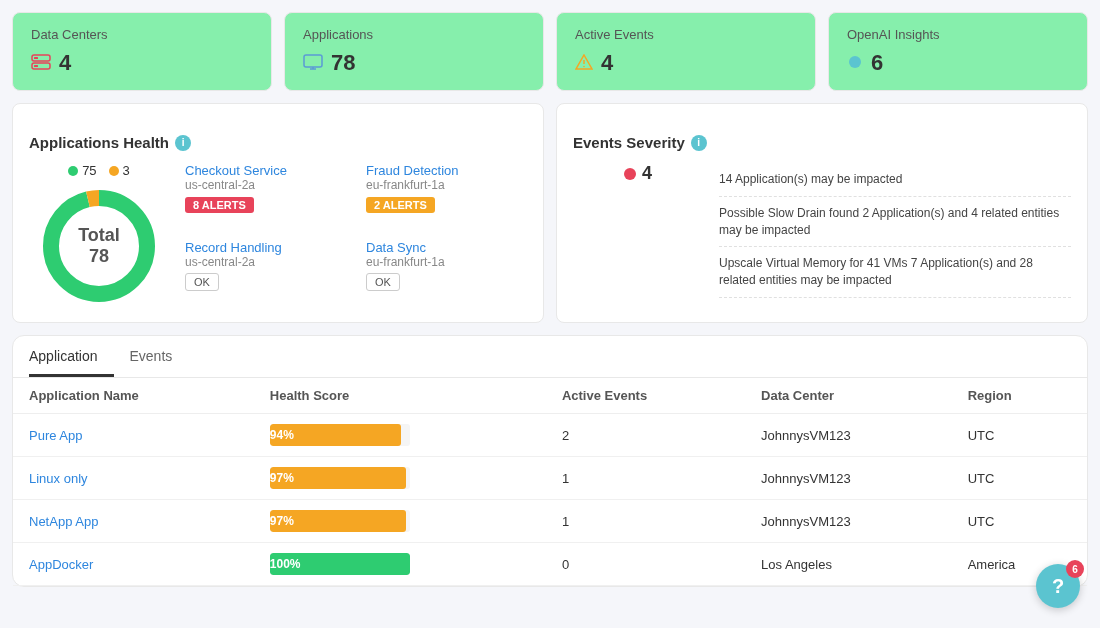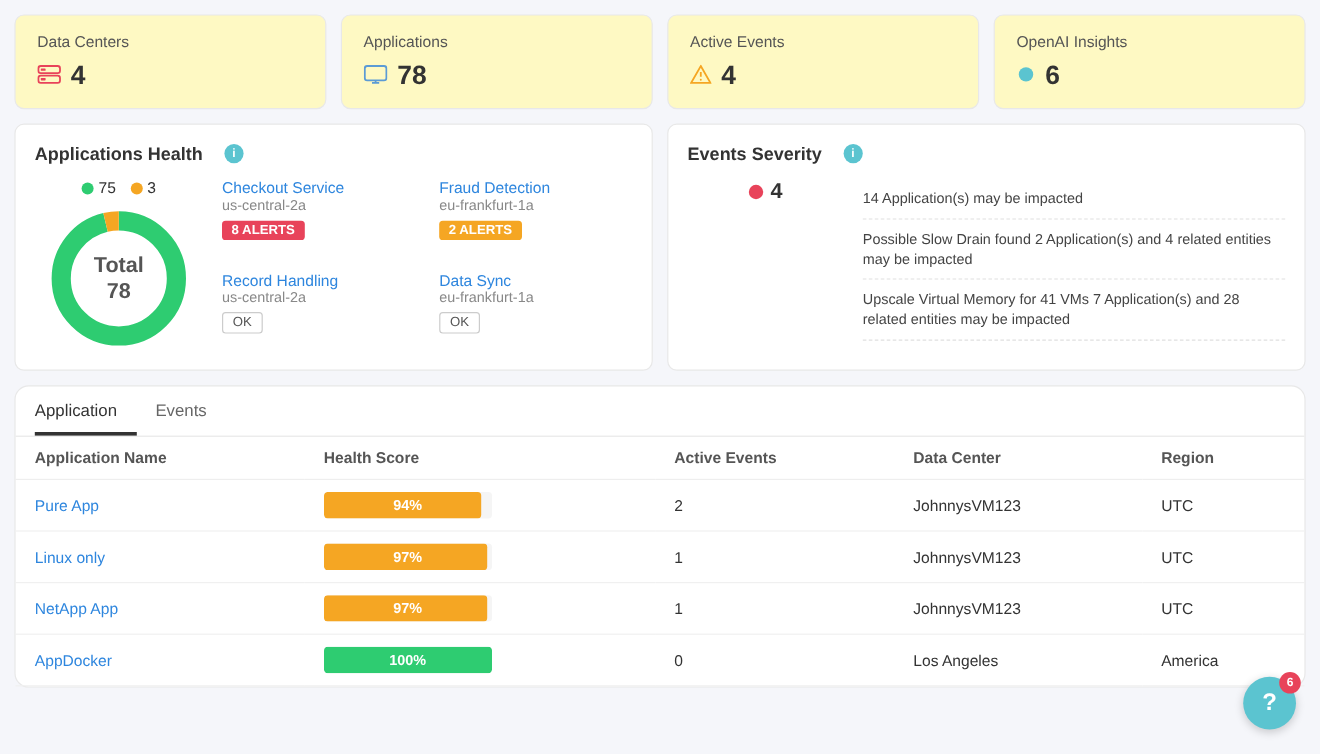--- a/index.html
+++ b/index.html
@@ -6,21 +6,21 @@
     body { font-family: -apple-system, BlinkMacSystemFont, 'Segoe UI', sans-serif; background: #f5f6fa; color: #333; font-size: 14px; }
 
     .top-cards {
       display: grid;
       grid-template-columns: 1fr 1fr 1fr 1fr;
       gap: 12px;
       padding: 12px 12px 0 12px;
     }
 
     .top-card {
-      background: #fef9c3;
+      background: #86efac;
       border-radius: 8px;
       padding: 14px 18px;
       border: 1px solid #e8e8e8;
     }
 
     .top-card-title {
       font-size: 13px;
       color: #555;
       font-weight: 500;
       margin-bottom: 8px;
@@ -46,22 +46,23 @@
       border-radius: 8px;
       border: 1px solid #e8e8e8;
       padding: 16px;
     }
 
     .panel-title {
       font-size: 15px;
       font-weight: 600;
       margin-bottom: 12px;
       display: flex;
-      align-items: flex-start;
-      gap: 18px;
+      align-items: center;
+      gap: 6px;
+      margin-top: 14px;
     }
 
     .info-icon {
       display: inline-flex;
       align-items: center;
       justify-content: center;
       width: 16px;
       height: 16px;
       background: #5bc4d0;
       color: #fff;
@@ -284,21 +285,21 @@
       height: 100%;
       border-radius: 3px;
       position: absolute;
       left: 0;
       top: 0;
     }
 
     .health-bar-label {
       position: absolute;
       width: 100%;
-      text-align: center;
+      text-align: left;
       top: 50%;
       transform: translateY(-50%);
       font-size: 12px;
       font-weight: 700;
       color: #fff;
       z-index: 1;
     }
 
     
     .help-btn {

